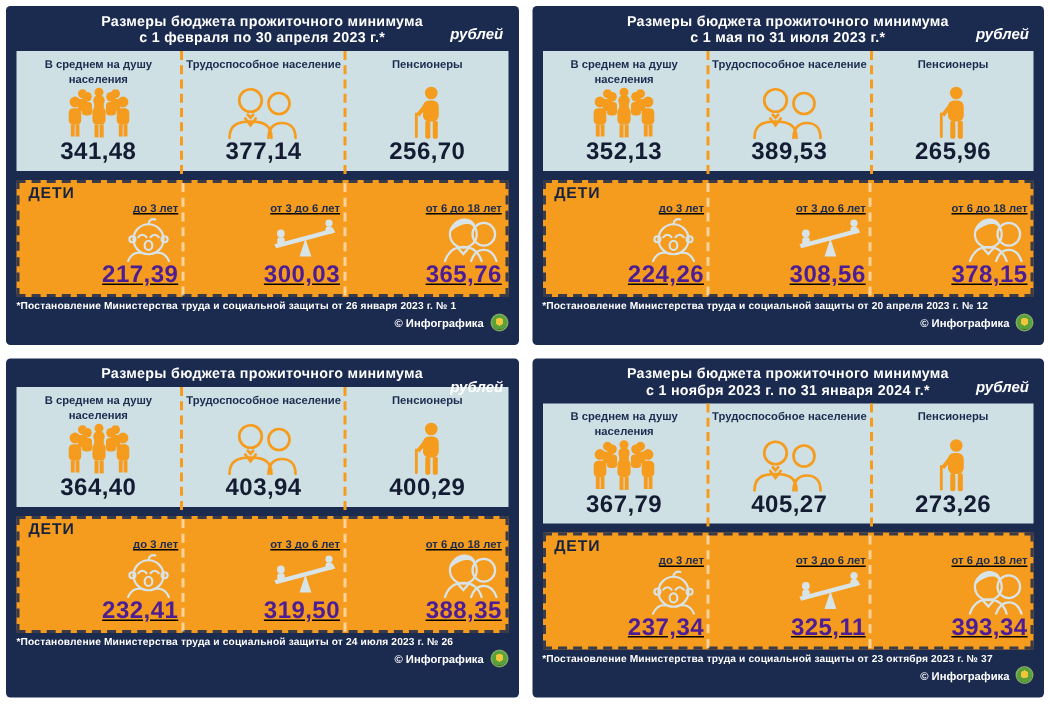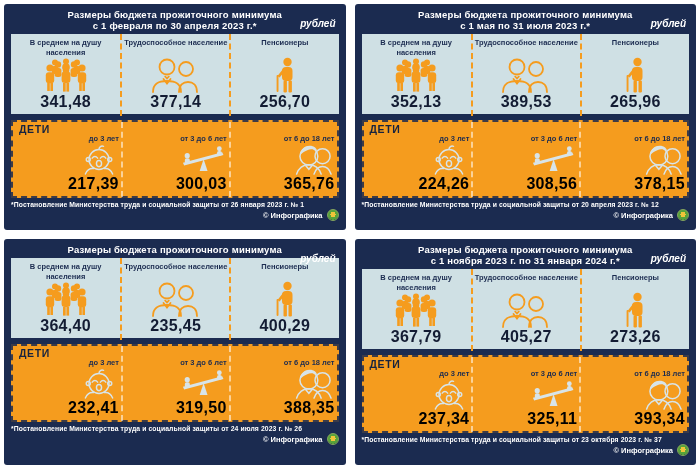--- a/index.html
+++ b/index.html
@@ -17,29 +17,29 @@
   .acol { display:flex; flex-direction:column; align-items:center; justify-content:space-between;
           padding:4px 2px 5px; min-width:0; }
   .acol + .acol { border-left:2px dashed #f59c1e; }
   .alabel { font-size:7.5px; font-weight:bold; color:#1b2b50; text-align:center;
             line-height:1.25; max-width:112px; height:19px; }
   .aicon { color:#f59c1e; display:flex; align-items:flex-end; }
   .avalue { font-size:16px; font-weight:bold; color:#131c33; letter-spacing:.3px; }
 
   .children { background:#f59c1e; height:78px; margin-top:6px; position:relative;
               border:2px dashed rgba(27,43,80,.85); box-sizing:border-box;
-              display:grid; grid-template-columns:1fr 1fr 1fr; }
+              display:grid; grid-template-columns:1fr 1fr 1fr;text-decoration:underline; }
   .children-header { position:absolute; top:1px; left:6px; font-size:10.5px; font-weight:bold;
                      color:#16233f; letter-spacing:.6px; }
   .ccol { display:flex; flex-direction:column; align-items:flex-end; justify-content:space-between;
           padding:3px 2px 4px; min-width:0; }
   .ccol + .ccol { border-left:2px dashed rgba(255,255,255,.55); }
   .clabel { font-size:7.5px; font-weight:bold; color:#1b2b50; }
   .cicon { color:#d8e4e8; display:flex; align-items:center; }
-  .cvalue { font-size:16px; font-weight:bold; color:#000000; letter-spacing:.3px; }
+  .cvalue { font-size:16px; font-weight:bold; color:#4c1d95; letter-spacing:.3px; }
 
   .footnote { margin-top:3px; font-size:6.8px; font-weight:bold; color:#fff; letter-spacing:.1px; white-space:nowrap; }
   .credit-row { display:flex; justify-content:flex-end; align-items:center; gap:4px; margin-top:1px; }
   .credit { font-size:7.5px; font-weight:bold; color:#fff;padding-left:12px; }
   .logo { width:12px; height:12px; border-radius:50%; box-sizing:border-box;
           background:radial-gradient(circle at 50% 45%, #f0c53a 0 34%, #57a33a 35% 68%, #2e6b2e 69% 100%);
           border:1px solid #86a75e; }
   .defs { position:absolute; width:0; height:0; overflow:hidden; }
 </style>
 </head>
@@ -288,21 +288,21 @@
           </span>
         <div class="avalue">364,40</div>
       </div>
       <div class="acol">
         <div class="alabel">Трудоспособное население</div>
         <span class="aicon">
             <svg width="52" height="36">
               <use href="#i-workers"></use>
             </svg>
           </span>
-        <div class="avalue">235,45</div>
+        <div class="avalue">403,94</div>
       </div>
       <div class="acol">
         <div class="alabel">Пенсионеры</div>
         <span class="aicon">
             <svg width="26" height="36">
               <use href="#i-pensioner"></use>
             </svg>
           </span>
         <div class="avalue">400,29</div>
       </div>

